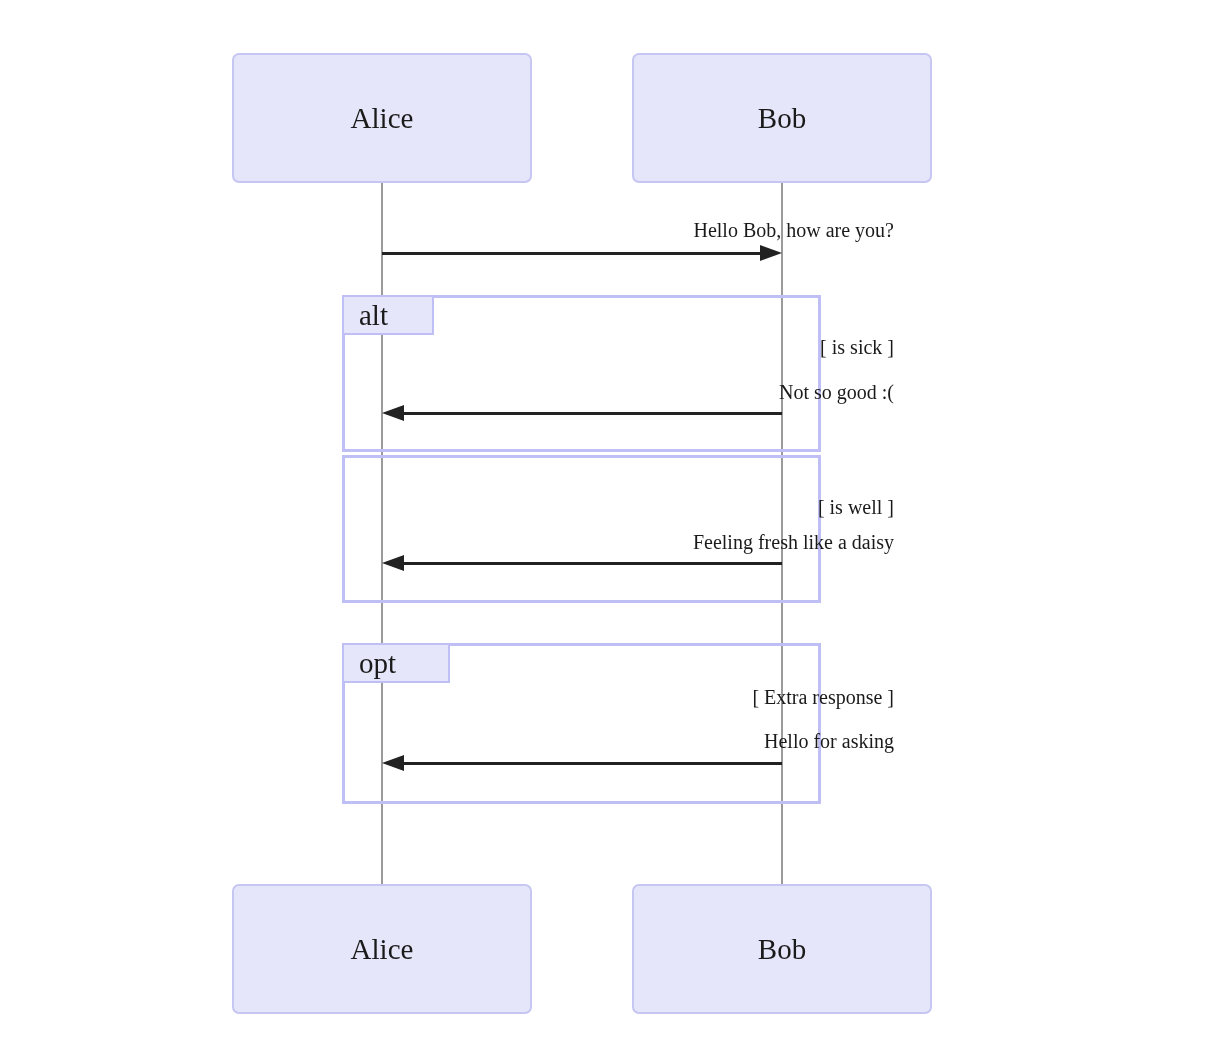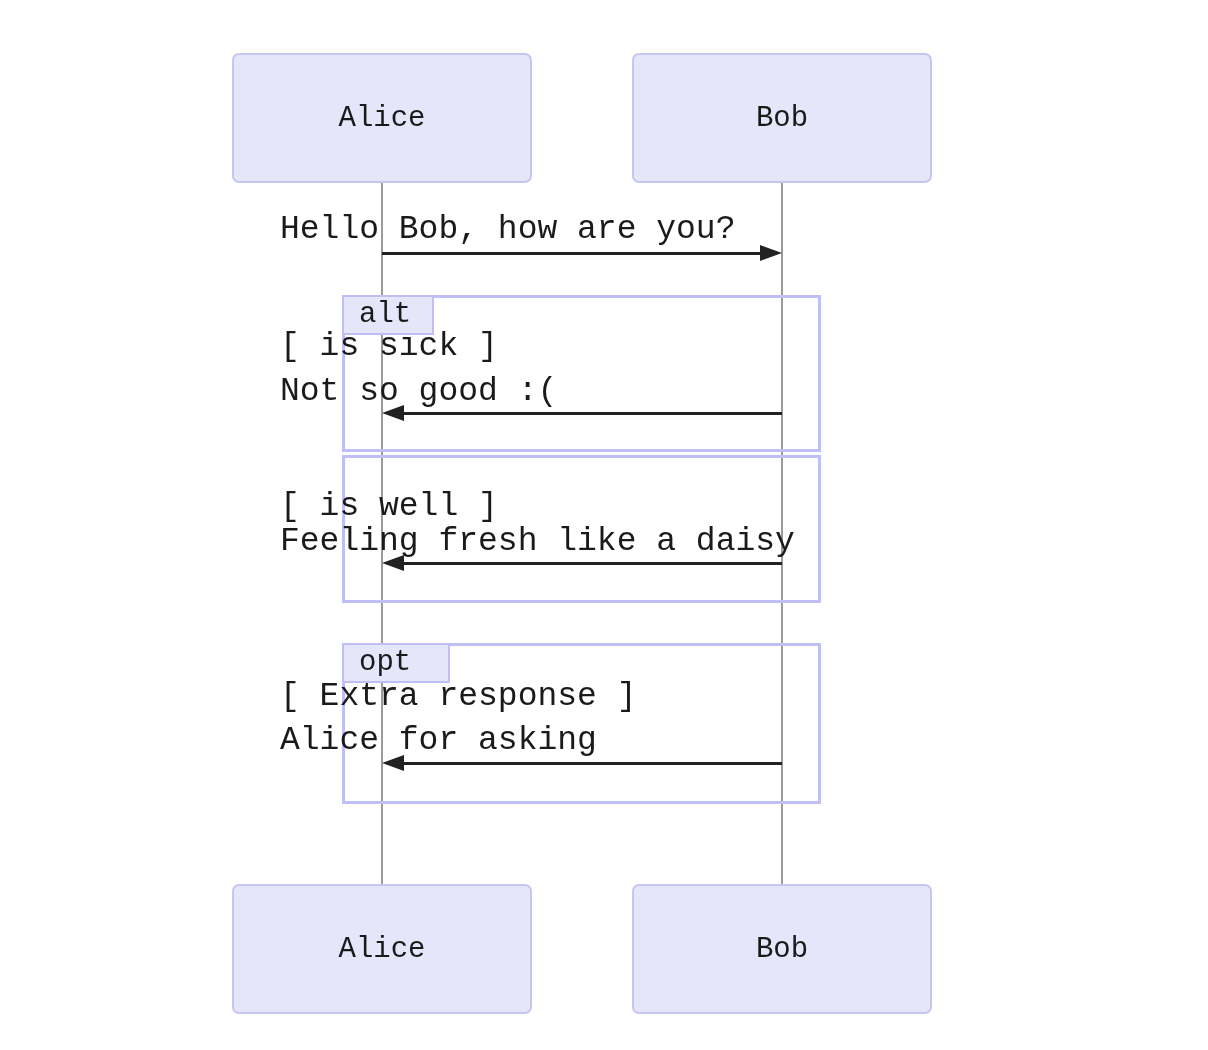--- a/index.html
+++ b/index.html
@@ -1,21 +1,21 @@
 <!DOCTYPE html>
 <html style="--background: #ffffff; --actor-fill: #e6e6fa; --actor-border: #c6c6f2; --frame-border: #bfbff5; --lifeline: #9b9b9b; --arrow: #222222;"><head>
 <meta charset="utf-8">
 <style>
   html, body { margin: 0; padding: 0; background: #ffffff; }
   .canvas {
     position: relative;
     width: 1208px;
     height: 1050px;
     background: var(--background, #ffffff);
-    font-family: Liberation Mono, monospace;
+    font-family: Liberation Serif, serif;
     color: #1a1a1a;
     overflow: hidden;
   }
   .actor {
     position: absolute;
     width: 300px;
     height: 130px;
     background: var(--actor-fill, #e6e6fa);
     border: 2px solid var(--actor-border, #c6c6f2);
     border-radius: 7px;
@@ -48,24 +48,24 @@
     background: var(--actor-fill, #e6e6fa);
     border: 2px solid var(--frame-border, #bfbff5);
     box-sizing: border-box;
     font-size: 29px;
     line-height: 36px;
     padding-left: 15px;
     z-index: 3;
   }
   .msg-text {
     position: absolute;
-    left: 280px;
+    left: 294px;
     width: 600px;
-    text-align: left;
-    font-size: 33px;
+    text-align: right;
+    font-size: 20px;
     line-height: 36px;
     white-space: nowrap;
     z-index: 2;
   }
   .msg-line {
     position: absolute;
     height: 0;
     border-top: 3px solid var(--arrow, #222222);
     z-index: 2;
   }
@@ -111,21 +111,21 @@
   <div class="msg-text" style="top:524px;">Feeling fresh like a daisy</div>
 
   <div class="msg-text" style="top:489px;">[ is well ]</div>
   <div class="msg-line" style="left:404px; top:562px; width:378px;"></div>
   <div class="head head-left" style="left:382px; top:555px;"></div>
 
   <div class="frame" style="top:643px; height:161px;"></div>
   <div class="frame-label" style="top:643px; width:108px;">opt</div>
   <div class="msg-text" style="top:679px;">[ Extra response ]</div>
 
-  <div class="msg-text" style="top:723px;">Alice for asking</div>
+  <div class="msg-text" style="top:723px;">Hello for asking</div>
   <div class="msg-line" style="left:404px; top:762px; width:378px;"></div>
   <div class="head head-left" style="left:382px; top:755px;"></div>
 
   <div class="actor" style="left:232px; top:884px;">
     <span>Alice</span>
   </div>
   <div class="actor" style="left:632px; top:884px;">
     <span>Bob</span>
   </div>
 

